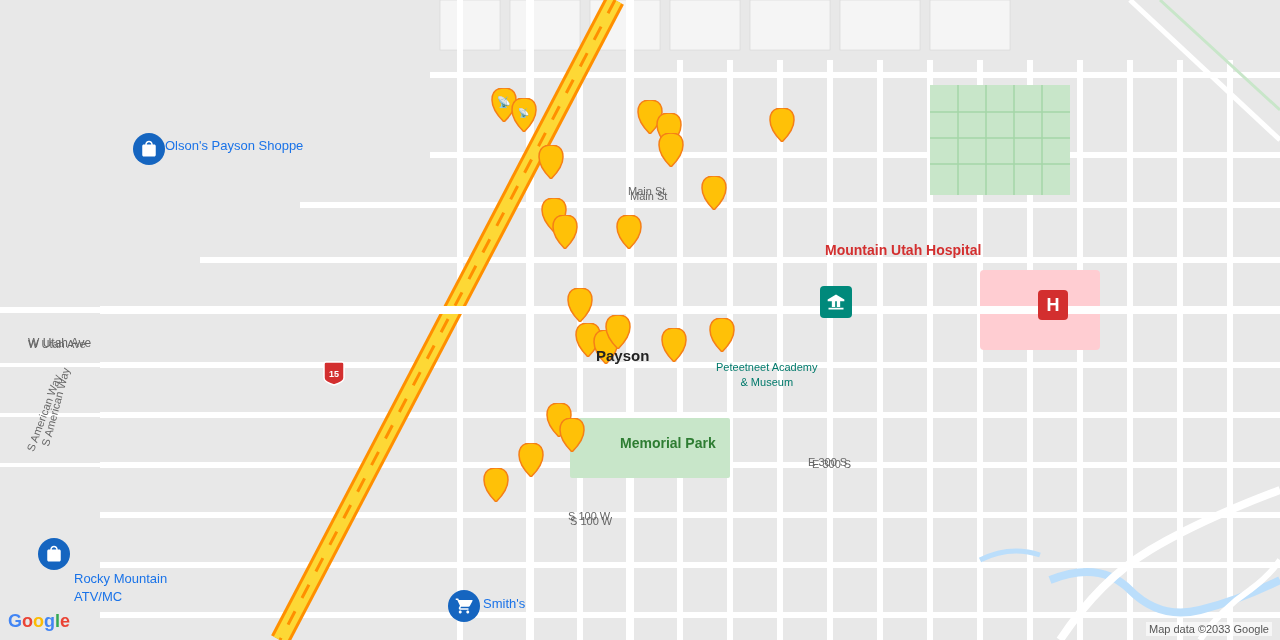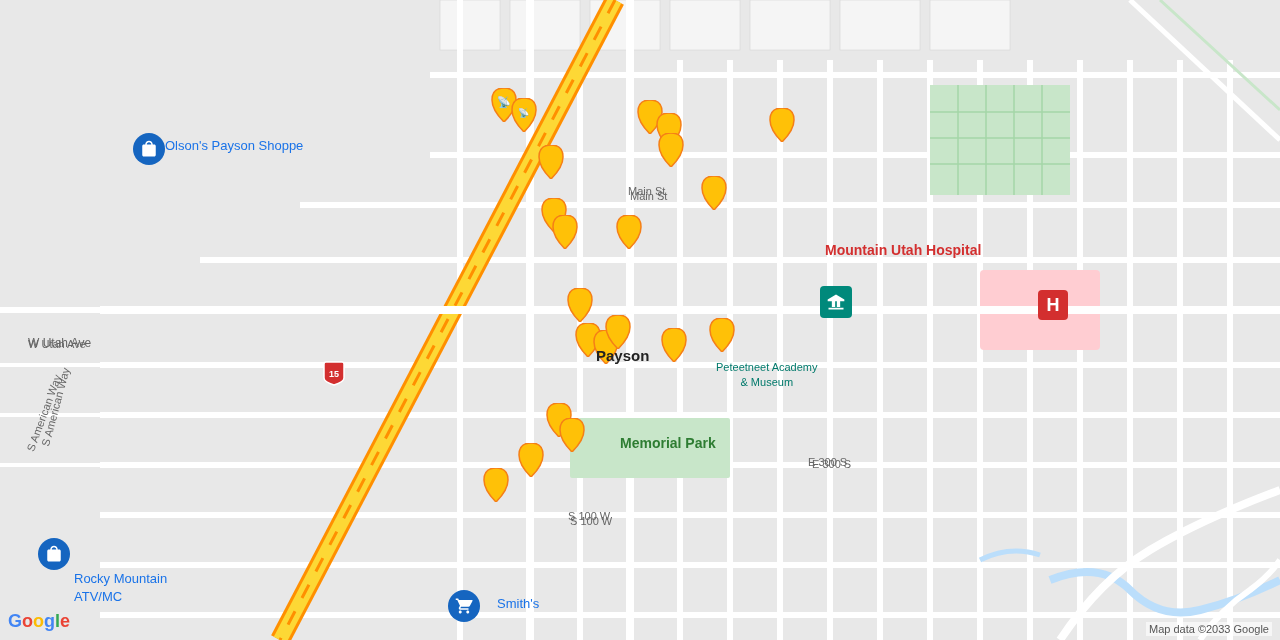--- a/index.html
+++ b/index.html
@@ -443,21 +443,21 @@
         <path d="M19 6h-2c0-2.76-2.24-5-5-5S7 3.24 7 6H5c-1.1 0-2 .9-2 2v12c0 1.1.9 2 2 2h14c1.1 0 2-.9 2-2V8c0-1.1-.9-2-2-2zm-7-3c1.66 0 3 1.34 3 3H9c0-1.66 1.34-3 3-3z"></path>
       </svg>
   </div>
   <div class="map-label label-blue" style="left: 74px; top: 538px; line-height: 1.4; margin-top: 32px;">Rocky Mountain<br>ATV/MC</div>
 
   <div class="cart-icon" style="left: 448px; top: 590px;">
     <svg width="18" height="18" viewBox="0 0 24 24" fill="white">
         <path d="M7 18c-1.1 0-1.99.9-1.99 2S5.9 22 7 22s2-.9 2-2-.9-2-2-2zM1 2v2h2l3.6 7.59-1.35 2.45c-.16.28-.25.61-.25.96C5 16.1 6.1 17 7 17h11v-2H7.42c-.14 0-.25-.11-.25-.25l.03-.12.9-1.63H18c.75 0 1.41-.41 1.75-1.03l3.58-6.49A1 1 0 0022.46 4H5.21l-.94-2H1zm16 16c-1.1 0-1.99.9-1.99 2s.89 2 1.99 2 2-.9 2-2-.9-2-2-2z"></path>
       </svg>
   </div>
-  <div class="map-label label-blue" style="left: 497px; top: 596px;">Smith's</div>
+  <div class="map-label label-blue" style="left: 483px; top: 596px;">Smith's</div>
 
   <div style="position:absolute; left:28px; top:338px; font-size:11px; color:#666; z-index:60; pointer-events:none;">W Utah Ave</div>
 
   <div style="position:absolute; left:45px; top:440px; font-size:11px; color:#666; z-index:60; pointer-events:none; transform: rotate(-75deg); transform-origin: left center; white-space:nowrap;">S American Way</div>
 
   <div style="position:absolute; left:630px; top:190px; font-size:11px; color:#666; z-index:60; pointer-events:none;">Main St</div>
 
   <div style="position:absolute; left:570px; top:515px; font-size:11px; color:#666; z-index:60; pointer-events:none;">S 100 W</div>
 
   <div style="position:absolute; left:812px; top:458px; font-size:11px; color:#666; z-index:60; pointer-events:none;">E 300 S</div>

